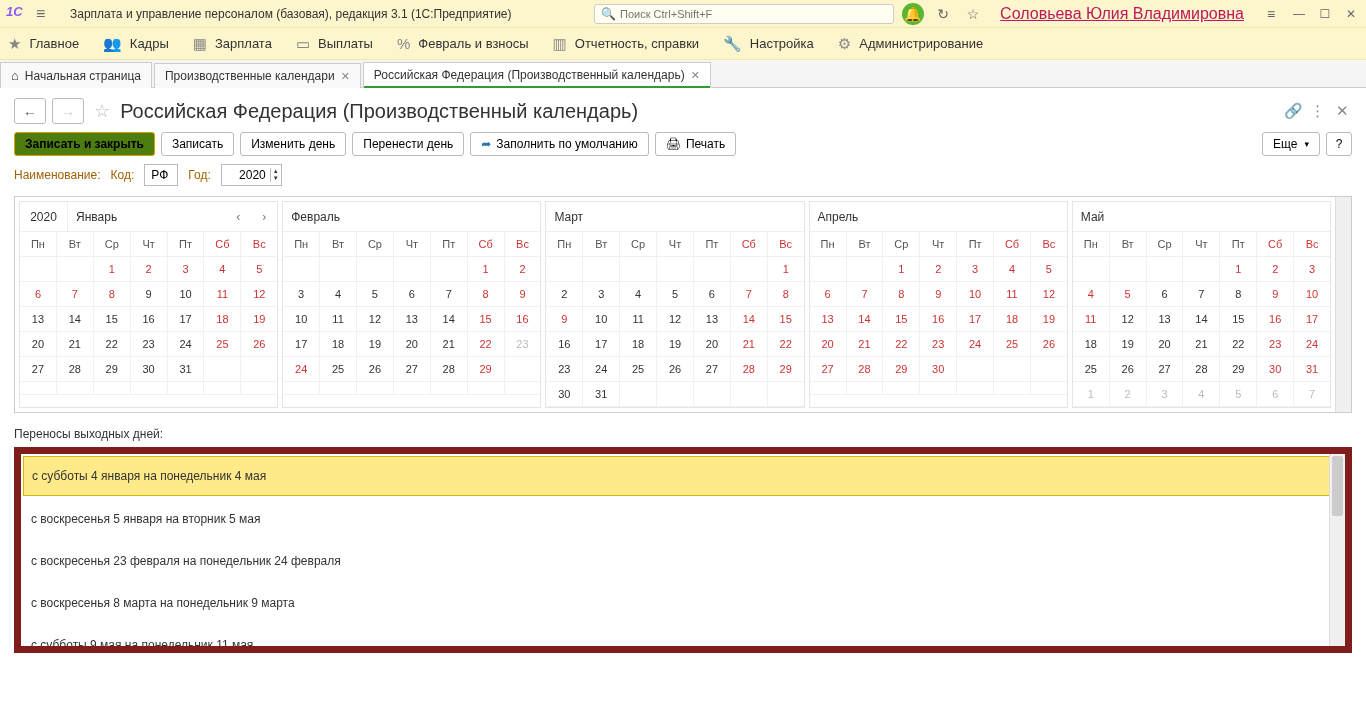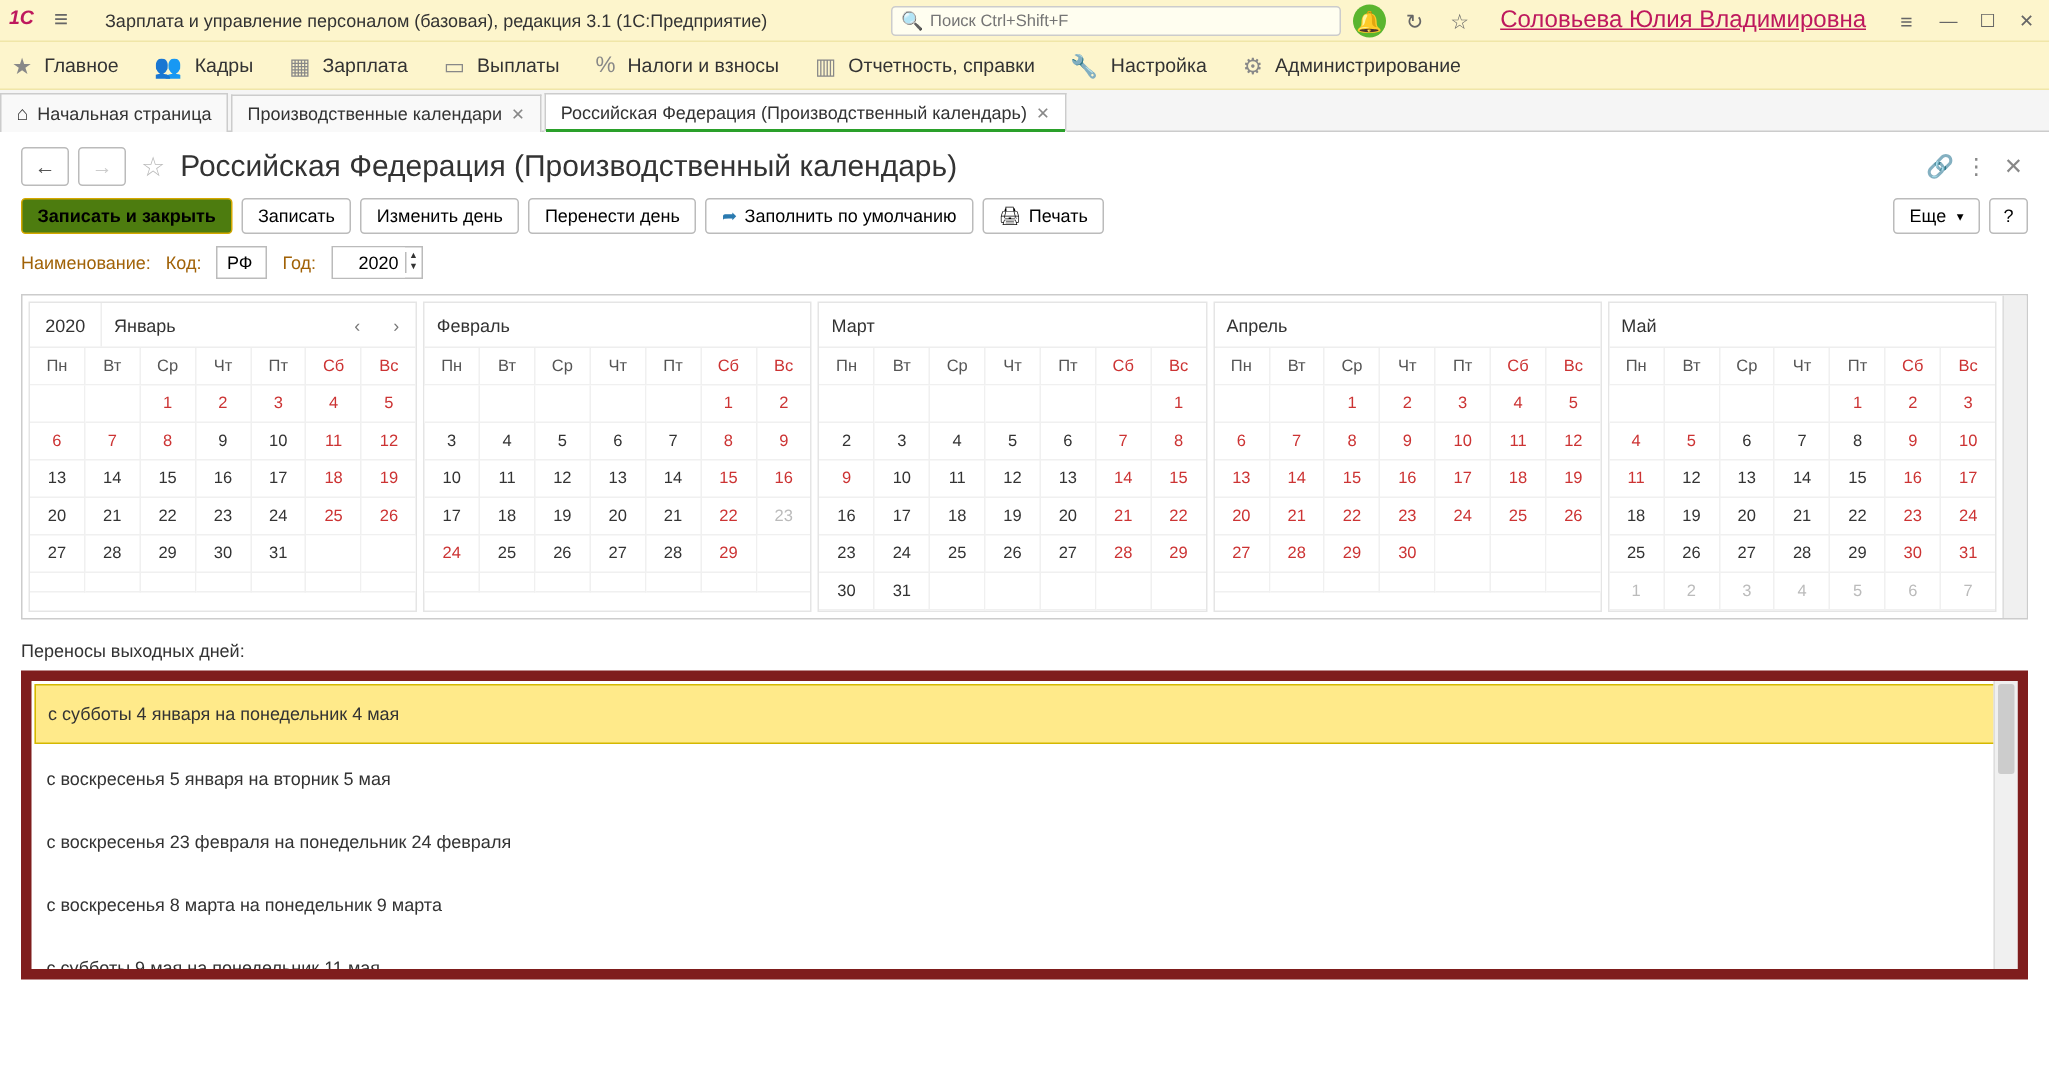--- a/index.html
+++ b/index.html
@@ -1,20 +1,20 @@
 <!DOCTYPE html>
 <html><head>
 <meta charset="utf-8">
 <style>
 * { box-sizing: border-box; margin: 0; padding: 0; }
 body { font-family: Arial, sans-serif; font-size: 12px; background: #fff; color: #333; width: 1366px; height: 728px; overflow: hidden; }
 
 
 .sysbar { height: 28px; background: #fdf5cc; display: flex; align-items: center; padding: 0 6px; gap: 8px; border-bottom: 1px solid #f0e6a8; }
-.logo { width: 22px; height: 20px; font-weight: bold; color: #be185d; font-size: 13px; font-style: italic; }
+.logo { width: 22px; height: 20px; font-weight: bold; color: #8b5cf6; font-size: 13px; font-style: italic; }
 .menu-icon { width: 20px; cursor: pointer; font-size: 16px; color: #666; }
 .sys-title { flex: 1; padding-left: 6px; color: #333; font-size: 12px; }
 .search-box { width: 300px; height: 20px; border: 1px solid #ccc; border-radius: 3px; display: flex; align-items: center; padding: 0 6px; background: #fffef0; }
 .search-box input { border: none; background: transparent; flex: 1; outline: none; font-size: 11px; }
 .sys-btn { width: 22px; height: 22px; display: flex; align-items: center; justify-content: center; cursor: pointer; font-size: 14px; color: #666; }
 .bell { background: #5ab52f; border-radius: 50%; width: 22px; height: 22px; color: #fff; }
 .user-name { font-size: 16px; color: #be185d; padding: 0 8px; text-decoration: underline; }
 .sys-ctrl { width: 18px; cursor: pointer; text-align: center; color: #666; }
 
 
@@ -115,21 +115,21 @@
     <div class="mm-item">
       <span class="mm-icon">▦</span>
       <span>Зарплата</span>
     </div>
     <div class="mm-item">
       <span class="mm-icon">▭</span>
       <span>Выплаты</span>
     </div>
     <div class="mm-item">
       <span class="mm-icon">%</span>
-      <span>Налоги и взносы</span>
+      <span>Февраль и взносы</span>
     </div>
     <div class="mm-item">
       <span class="mm-icon">▥</span>
       <span>Отчетность, справки</span>
     </div>
     <div class="mm-item">
       <span class="mm-icon">🔧</span>
       <span>Настройка</span>
     </div>
     <div class="mm-item">

